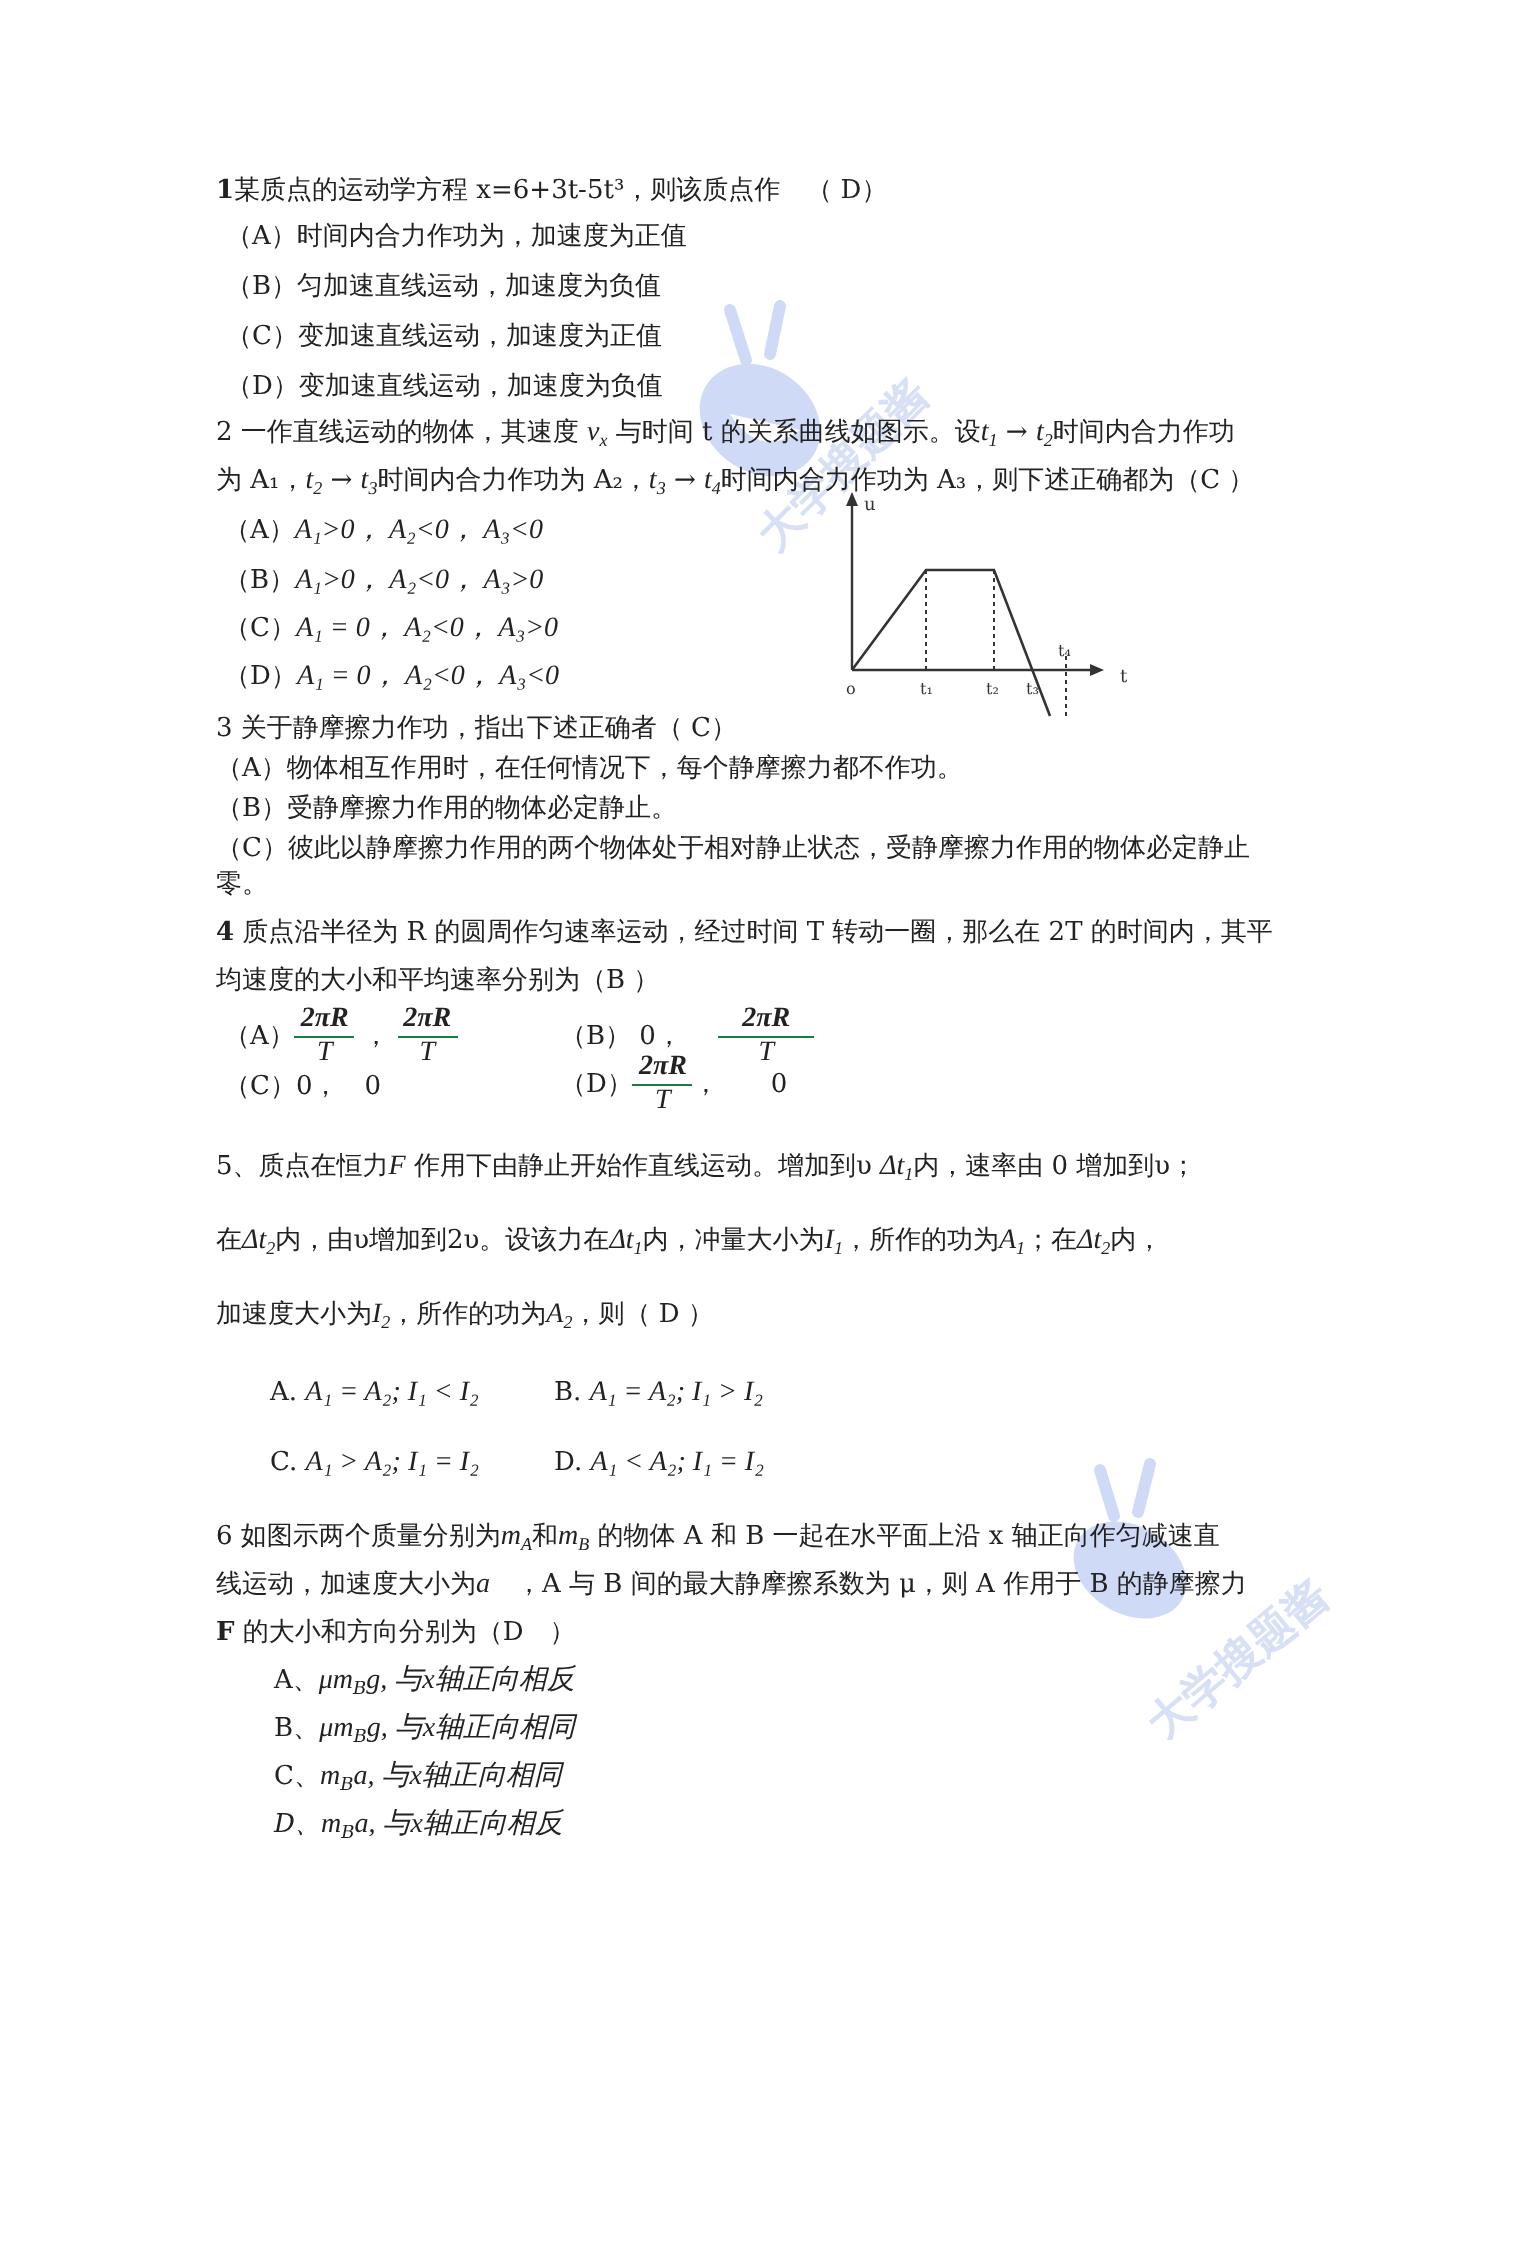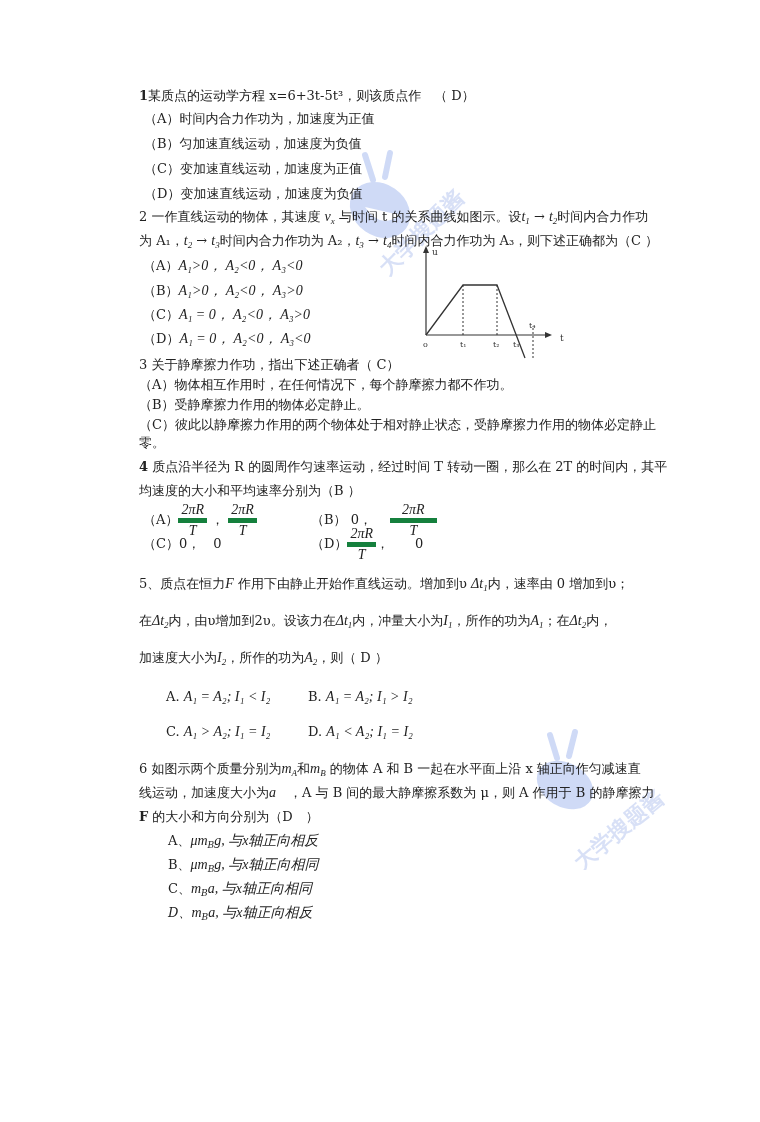--- a/index.html
+++ b/index.html
@@ -1,23 +1,23 @@
 <!DOCTYPE html>
 <html><head>
 <meta charset="utf-8">
 <style>
   html, body { margin: 0; padding: 0; background: #ffffff; }
   body { width: 760px; height: 1122px; position: relative; overflow: hidden;
          font-family: "DejaVu Serif", "Liberation Serif", serif; color: #222; }
-  .line { position: absolute; font-size: 13px; line-height: 18px; white-space: nowrap; margin-left: 31px; }
+  .line { position: absolute; font-size: 13px; line-height: 18px; white-space: nowrap; }
   .b { font-weight: bold; }
   i.m { font-family: "Liberation Serif", serif; font-size: 14px; }
   sub { font-size: 9px; vertical-align: -3px; }
   .frac { display: inline-block; vertical-align: middle; text-align: center; font-family: "Liberation Serif", serif; font-style: italic; font-size: 14px; line-height: 16px; }
-  .frac .num { display: block; border-bottom: 5px solid #15803d; padding: 0 3px; }
+  .frac .num { display: block; border-bottom: 1px solid #15803d; padding: 0 3px; font-weight: bold; }
   .frac .den { display: block; }
   .wm { position: absolute; opacity: 0.55; }
   .chart { position: absolute; left: 405px; top: 240px; width: 170px; height: 125px; }
 </style>
 </head>
 <body>
 
 <svg class="wm" style="left:335px;top:135px" width="140" height="150" viewBox="0 0 140 150">
   <path d="M30 20 L38 45" stroke="#a9bdf0" stroke-width="6" stroke-linecap="round"></path>
   <path d="M55 18 L50 42" stroke="#a9bdf0" stroke-width="6" stroke-linecap="round"></path>

